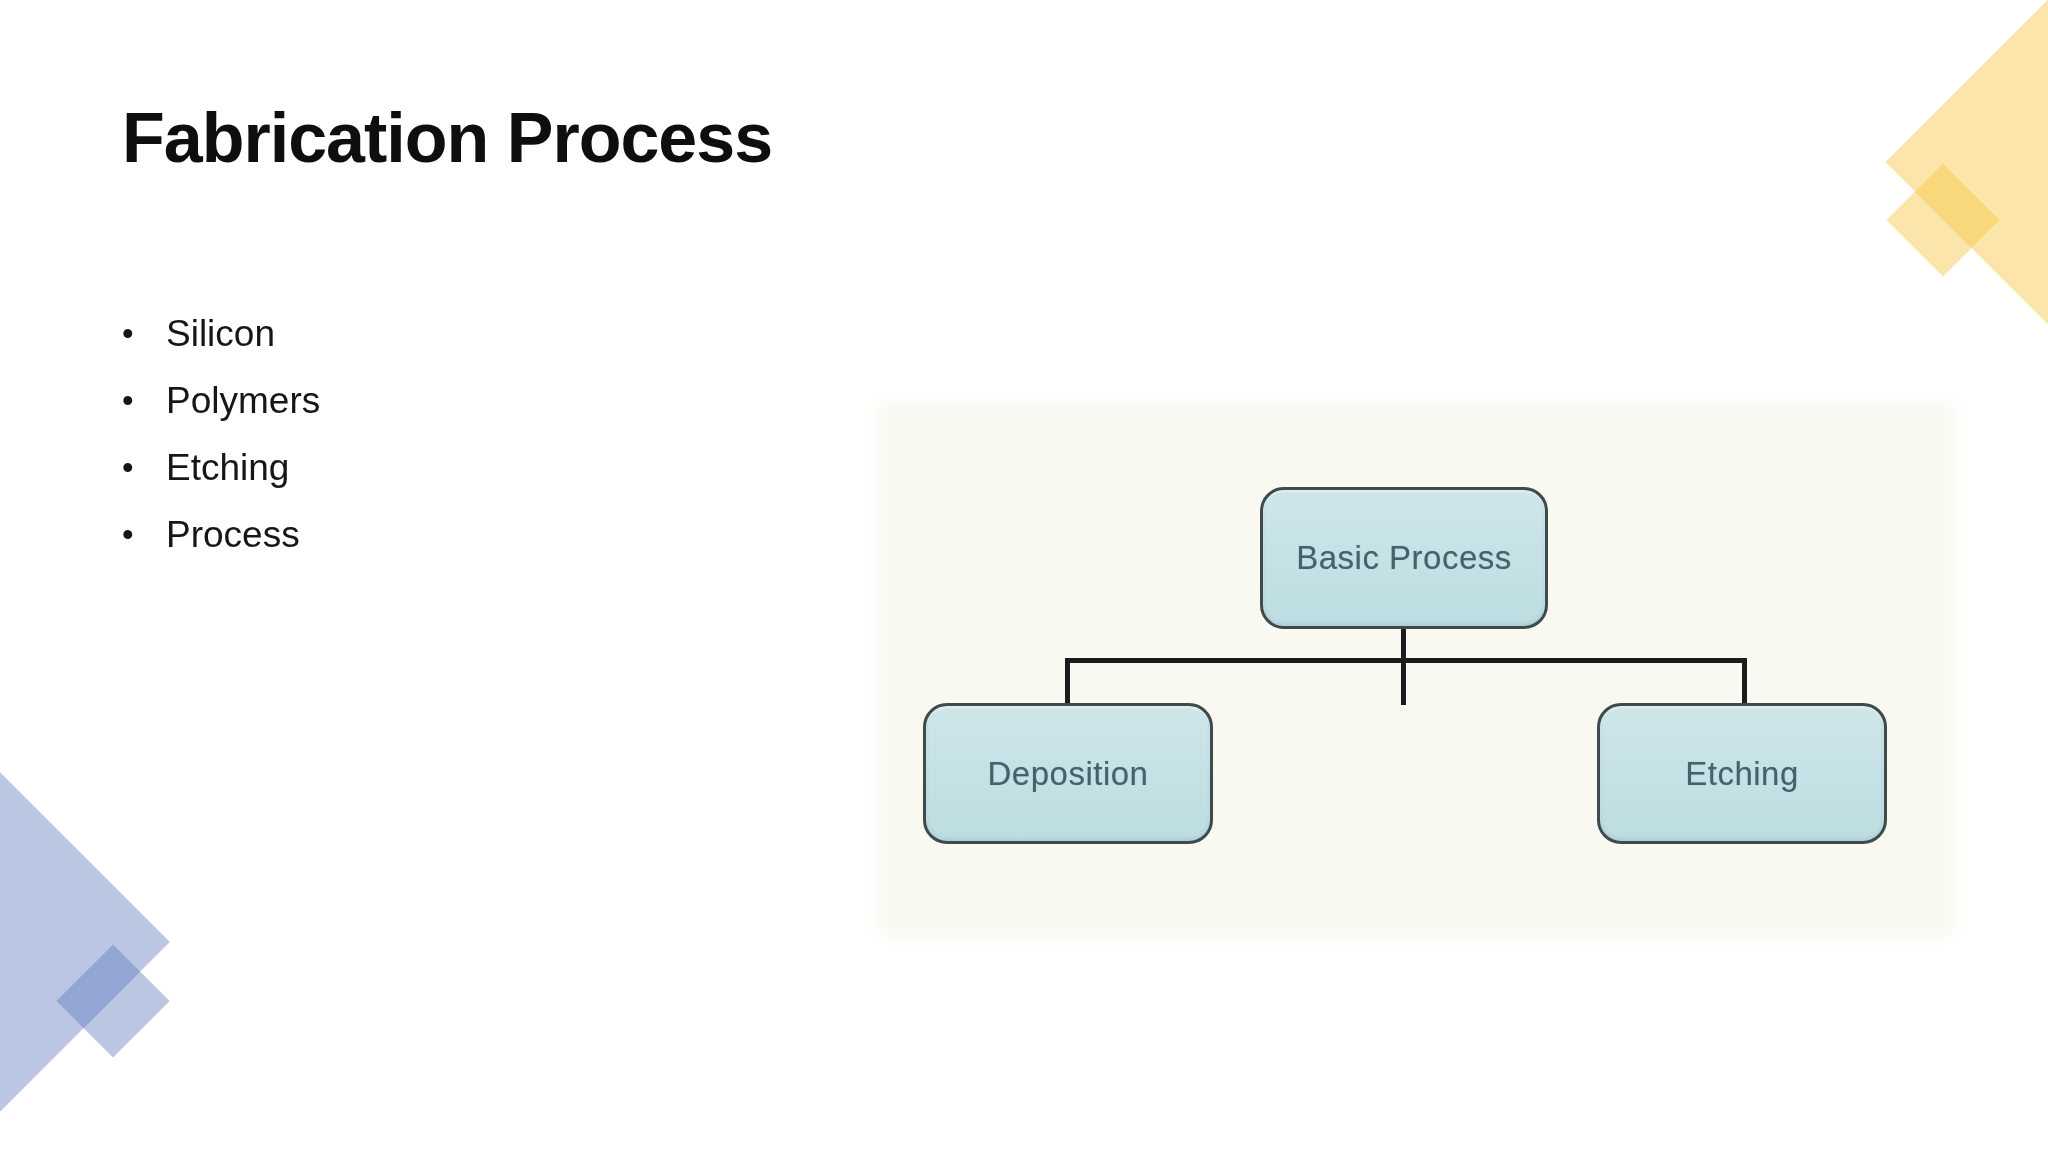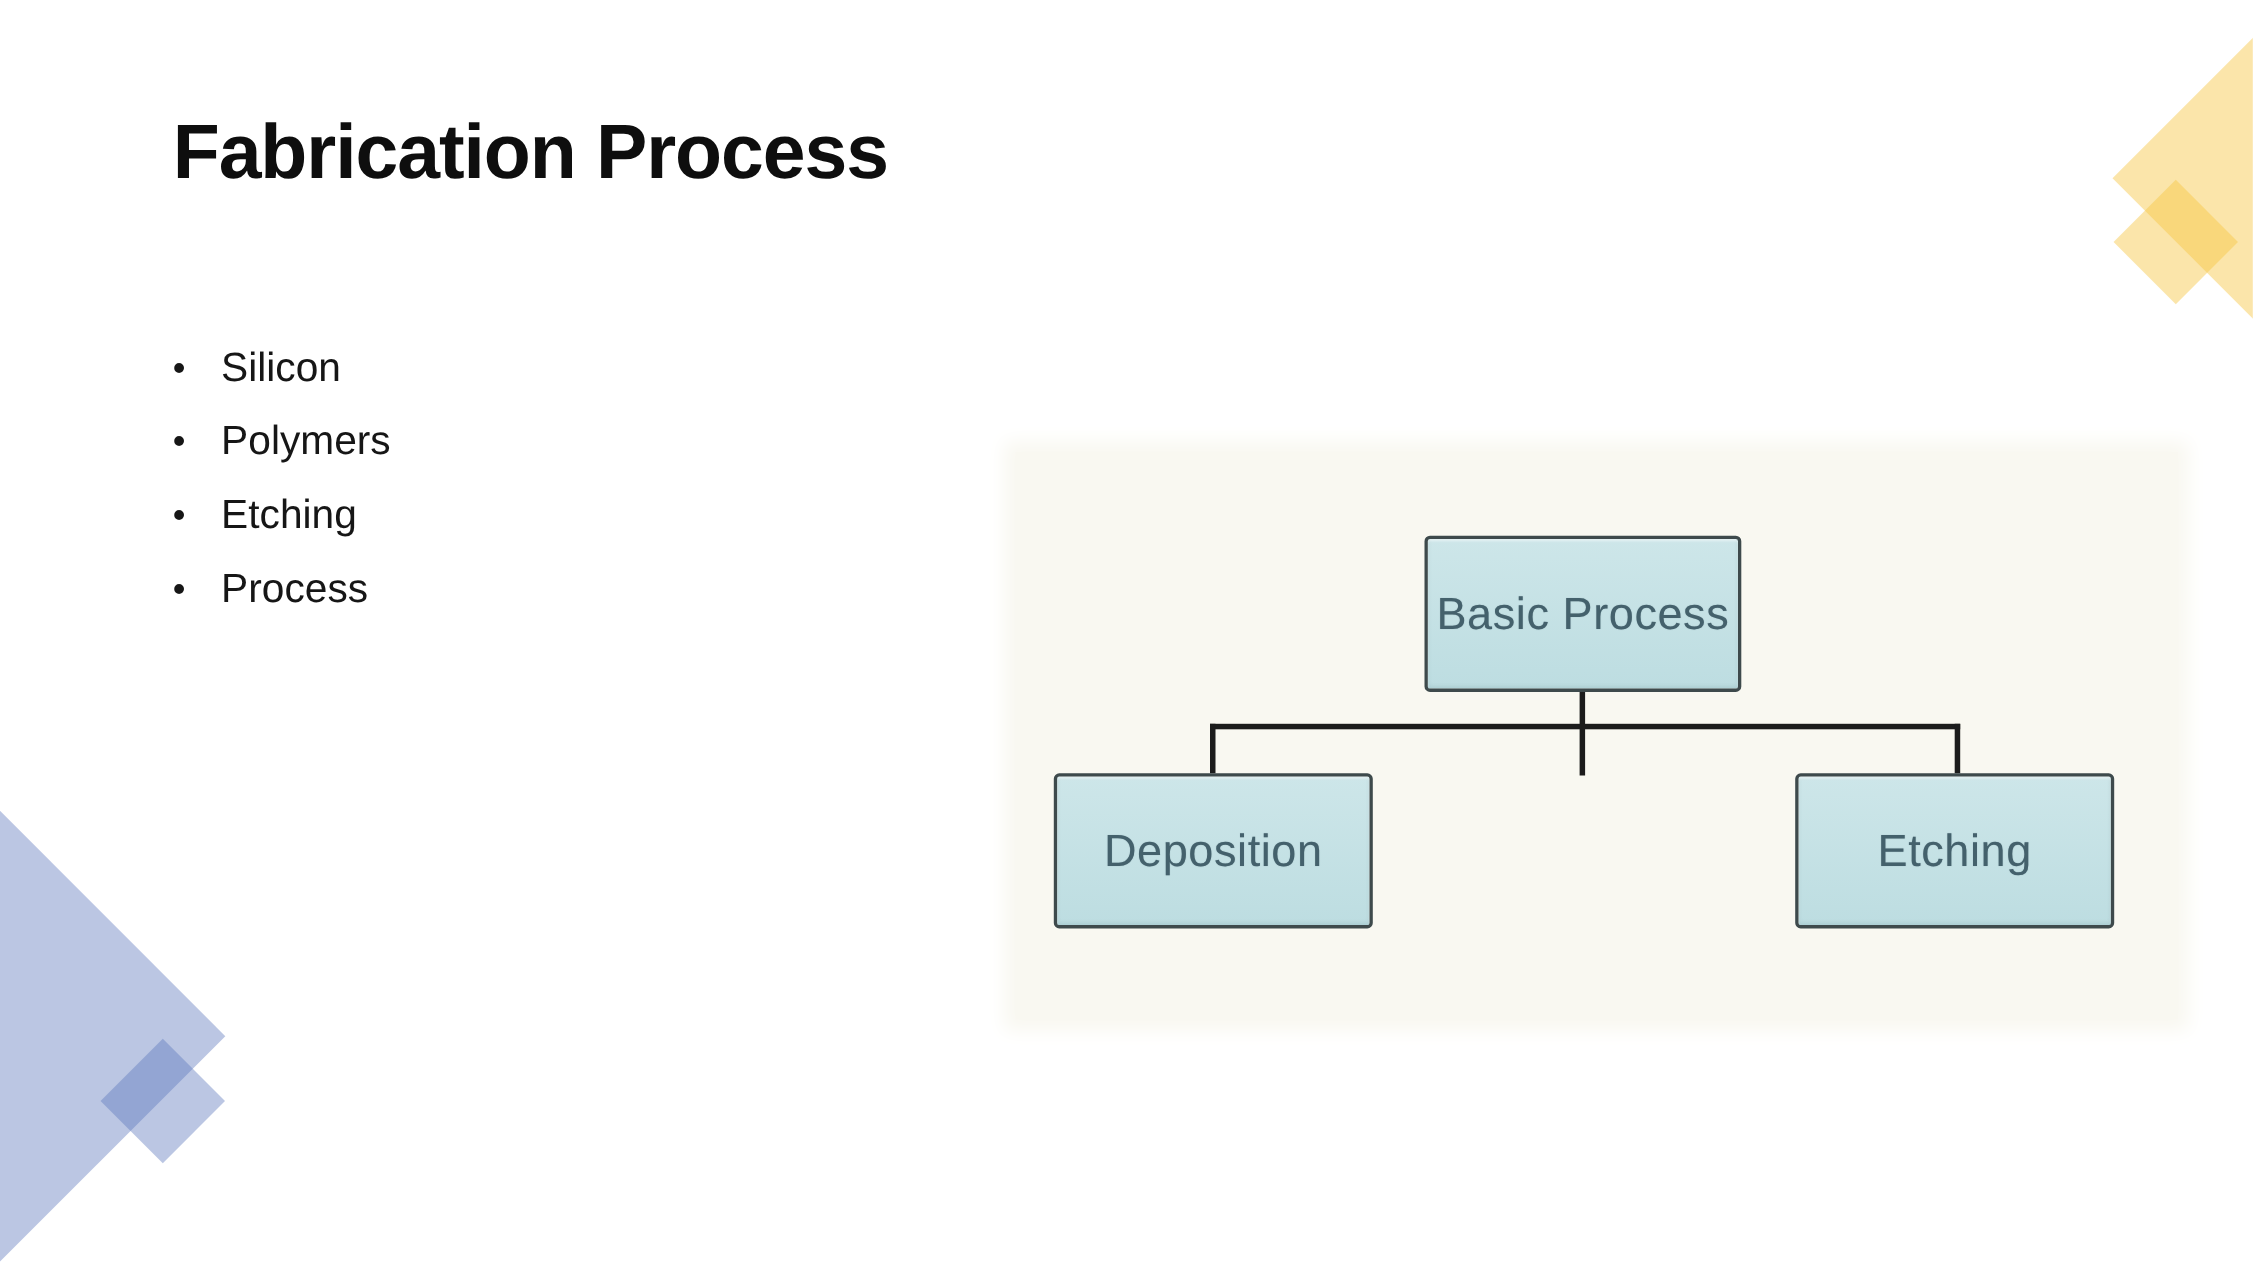--- a/index.html
+++ b/index.html
@@ -1,21 +1,21 @@
 <!DOCTYPE html>
 <html style="--slide-background: #FFFFFF; --accent-yellow: #F6C543; --accent-blue: #5C76BC; --diagram-background: #F9F8F1; --node-fill: #C2E0E4; --node-border: #3E4A4C; --node-text: #44616C; --connector: #1C1C1C; --title-text: #0E0E0E; --body-text: #161616;"><head>
 <meta charset="utf-8">
 <style>
   html,body{margin:0;padding:0;}
   body{
     width:2048px;height:1152px;overflow:hidden;position:relative;
     background:var(--slide-background,#ffffff);
     font-family:"Liberation Sans", sans-serif;
   }
-  .slide{position:absolute;inset:0;margin-left:35px;}
+  .slide{position:absolute;inset:0;}
 
   
   .diamond{position:absolute;transform:rotate(45deg);}
   .diamond.yellow{background:var(--accent-yellow,#F6C543);opacity:.45;}
   .diamond.blue{background:var(--accent-blue,#5C76BC);opacity:.42;}
   .diamond.y-large{width:360px;height:360px;left:1960px;top:-18px;}
   .diamond.y-small{width:80px;height:80px;left:1903px;top:180px;}
   .diamond.b-large{width:400px;height:400px;left:-313px;top:742px;}
   .diamond.b-small{width:80px;height:80px;left:73px;top:961px;}
 
@@ -38,24 +38,24 @@
   
   .diagram{
     position:absolute;left:888px;top:411px;width:1057px;height:516px;
     background:var(--diagram-background,#F9F8F1);
     box-shadow:0 0 16px 10px var(--diagram-background,#F9F8F1);
   }
   .node{
     position:absolute;box-sizing:border-box;
     background:linear-gradient(180deg,#cde6e9 0%,#bddde1 100%);
     border:3px solid var(--node-border,#3E4A4C);
-    border-radius:5px;
+    border-radius:24px;
     display:flex;align-items:center;justify-content:center;
     color:var(--node-text,#44616C);
-    font-size:41px;letter-spacing:.5px;
+    font-size:33px;letter-spacing:.5px;
     text-shadow:0 0 1px rgba(68,97,108,.35);
     box-shadow:inset 0 2px 2px rgba(255,255,255,.45), inset 0 -2px 4px rgba(0,60,70,.10);
   }
   .node.root {left:372px;top:76px;width:288px;height:142px;}
   .node.c0   {left:35px; top:292px;width:290px;height:141px;}
   .node.c1   {left:372px;top:292px;width:290px;height:141px;}
   .node.c2   {left:709px;top:292px;width:290px;height:141px;}
   .cline{position:absolute;background:var(--connector,#1C1C1C);}
   .cl-root-stub {left:513px;top:218px;width:5px;height:76px;}
   .cl-horizontal{left:177px;top:247px;width:682px;height:5px;}

